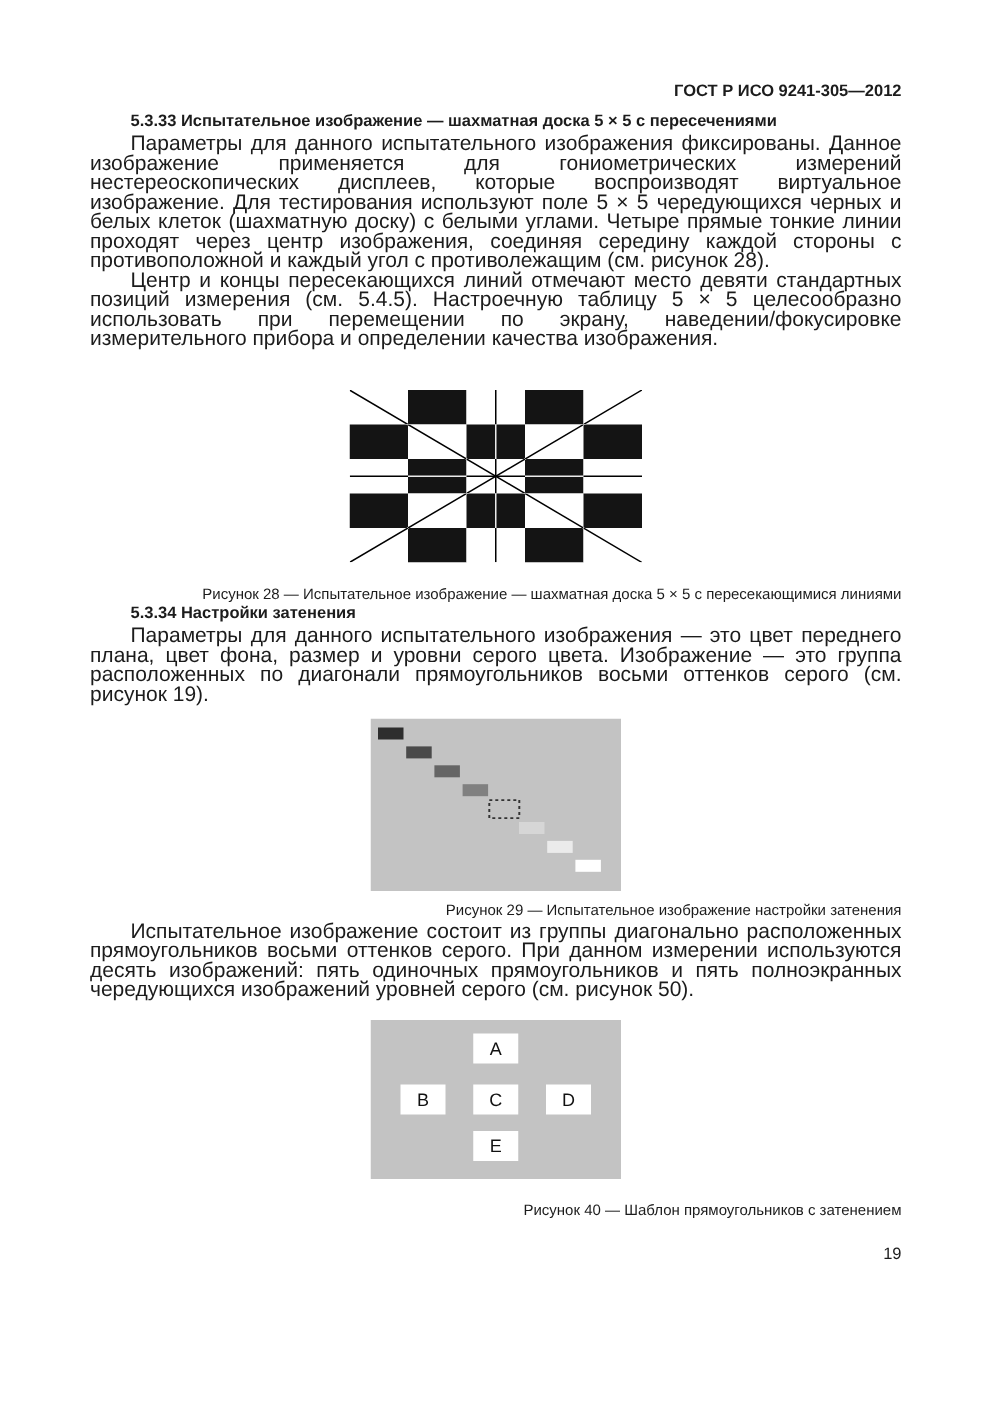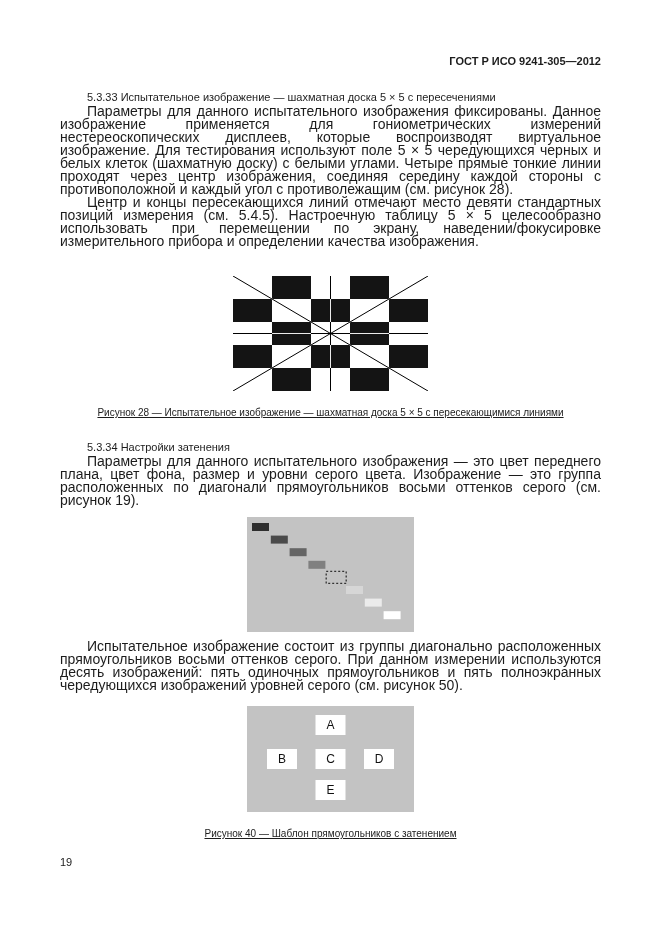--- a/index.html
+++ b/index.html
@@ -9,53 +9,53 @@
     font-family: "Liberation Sans", sans-serif;
     color: #1c1c1c;
     overflow: hidden;
   }
   .page { padding: 55px 60px 0 60px; }
 
   .doc-header {
     text-align: right;
     font-weight: bold;
     font-size: 11px;
-    margin-bottom: 24px;
+    margin-bottom: 8px;
   }
 
   .section-heading {
     font-size: 11px;
-    font-weight: normal;
+    font-weight: bold;
     margin-left: 27px;
     margin-bottom: 1px;
     line-height: 13px;
   }
-  .section-heading.spaced { margin-top: 22px; }
+  .section-heading.spaced { }
 
   p.body {
     font-size: 14px;
     line-height: 13px;
     text-align: justify;
     text-indent: 27px;
   }
 
   .figure-wrap { text-align: center; line-height: 0; }
   .figure-wrap.fig28 { margin: 28px 0 16px 0; }
   .figure-wrap.fig29 { margin: 10px 0 8px 0; }
   .figure-wrap.fig30 { margin: 14px 0 16px 0; }
 
   .caption {
     font-size: 10px;
     line-height: 12px;
-    text-align: center;
+    text-align: right;
     color: #1c1c1c;
-    text-decoration: underline;
   }
 
   .page-number {
+    text-align: right;
     font-size: 11px;
     margin-top: 16px;
   }
 </style>
 </head>
 <body>
 
 <div class="page">
 
   <div class="doc-header">ГОСТ Р ИСО 9241-305—2012</div>
@@ -114,20 +114,21 @@
         <rect x="5" y="6" width="17" height="8" fill="#2e2e2e"></rect>
         <rect x="23.8" y="18.6" width="17" height="8" fill="#4a4a4a"></rect>
         <rect x="42.6" y="31.2" width="17" height="8" fill="#656565"></rect>
         <rect x="61.400000000000006" y="43.8" width="17" height="8" fill="#808080"></rect>
         <rect x="79.2" y="54.4" width="20" height="12" fill="none" stroke="#333333" stroke-width="1.3" stroke-dasharray="2 2"></rect>
         <rect x="99" y="69" width="17" height="8" fill="#d6d6d6"></rect>
         <rect x="117.80000000000001" y="81.6" width="17" height="8" fill="#ebebeb"></rect>
         <rect x="136.6" y="94.2" width="17" height="8" fill="#ffffff"></rect>
       </svg>
   </div>
+  <div class="caption">Рисунок 29 — Испытательное изображение настройки затенения</div>
 
   <div>
     <p class="body">Испытательное изображение состоит из группы диагонально расположенных прямоугольников восьми оттенков серого. При данном измерении используются десять изображений: пять одиночных прямоугольников и пять полноэкранных чередующихся изображений уровней серого (см. рисунок 50).</p>
   </div>
 
   <div class="figure-wrap fig30">
     <svg width="167" height="106" viewBox="0 0 167 106">
         <rect x="0" y="0" width="167" height="106" fill="#c3c3c3"></rect>
         <rect x="68.5" y="9" width="30" height="20" fill="#ffffff"></rect>
         <text x="83.5" y="23" text-anchor="middle" font-size="12" font-family="Liberation Sans, sans-serif" fill="#111111">A</text>

